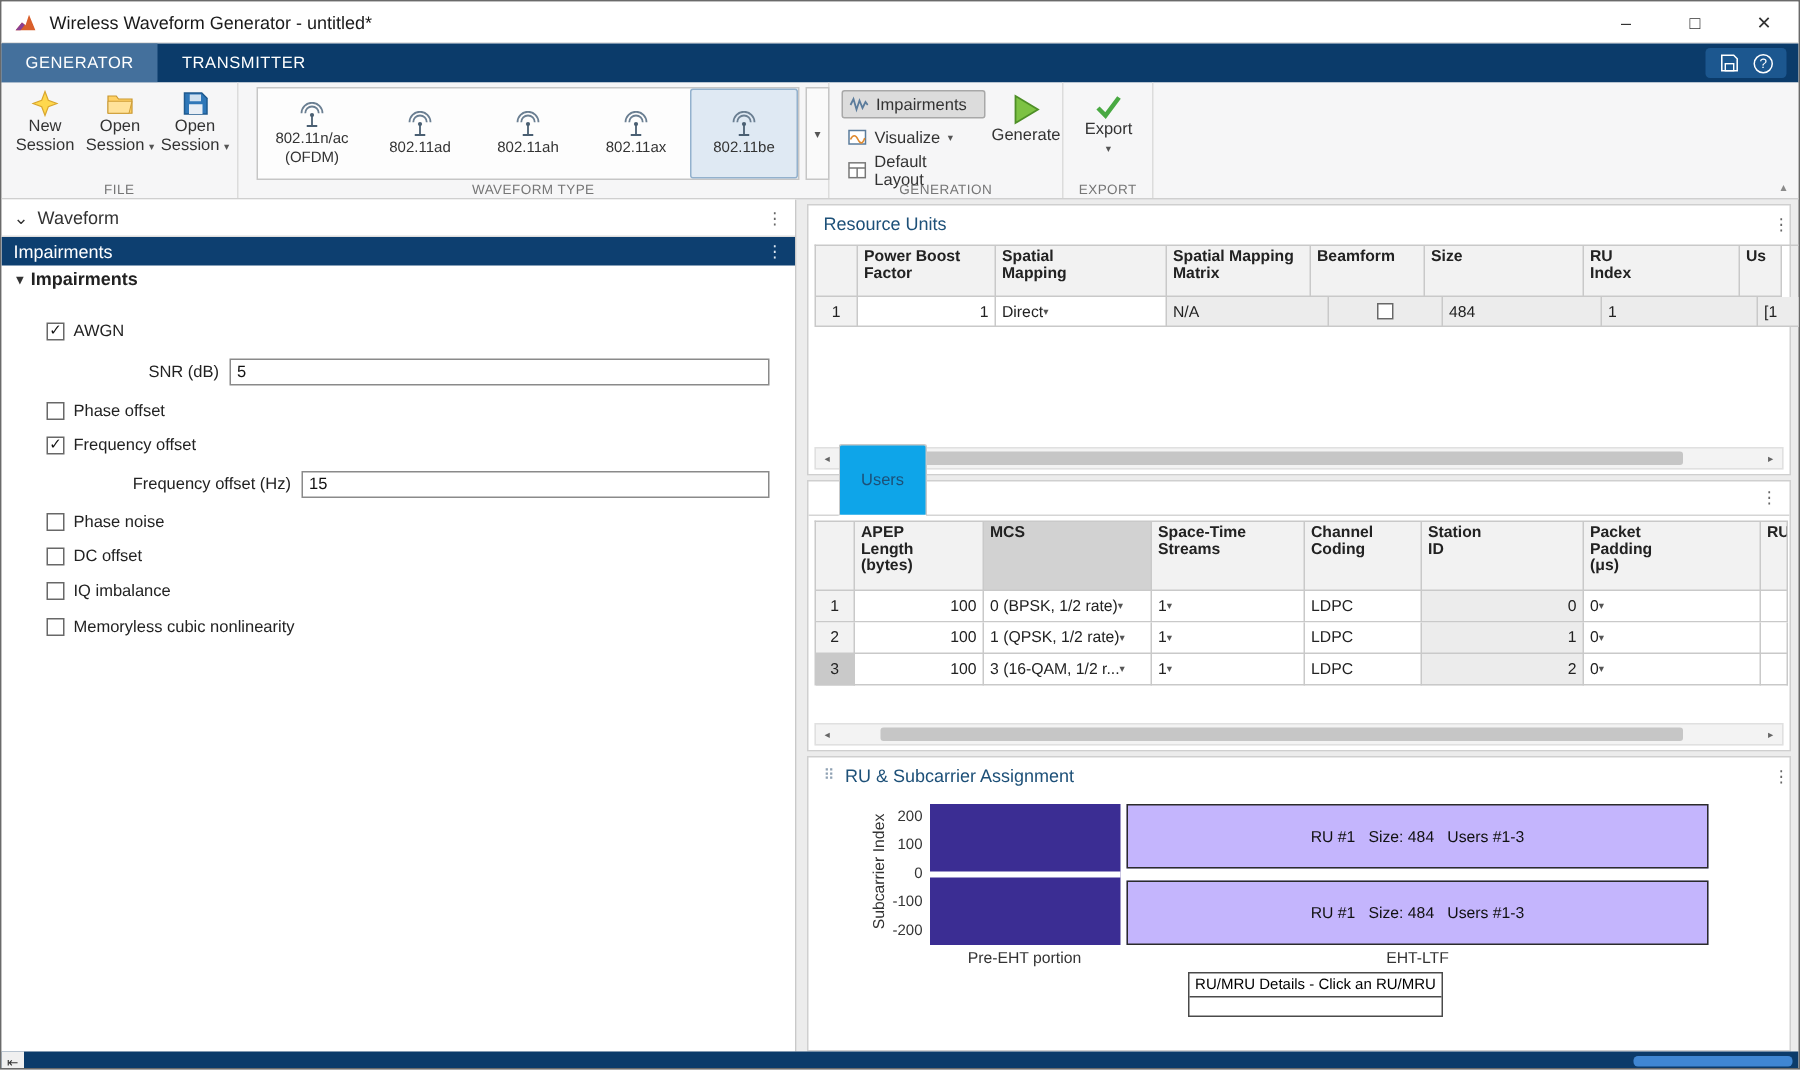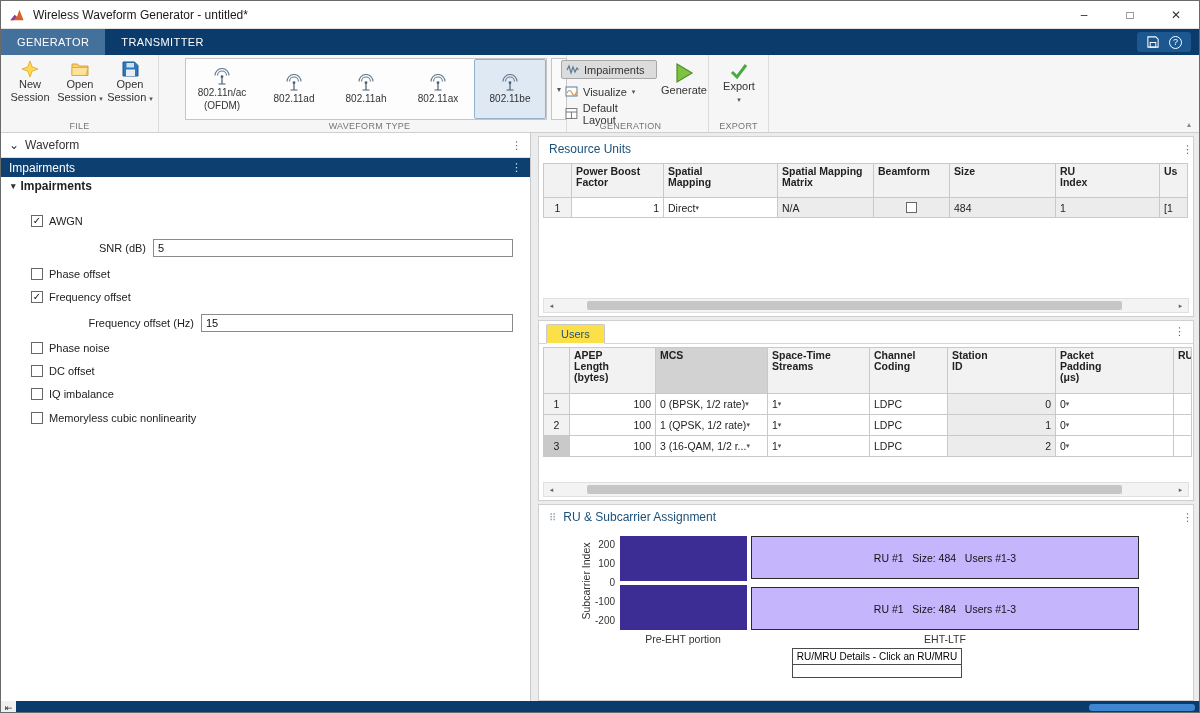--- a/index.html
+++ b/index.html
@@ -55,21 +55,21 @@
 .selhdr{background:#d2d2d2}
 .dd{}
 .right{justify-content:flex-end}
 .center{justify-content:center}
 .hscroll{position:absolute;left:4px;right:4px;bottom:3px;height:15px;background:#f3f3f3;border:1px solid #e0e0e0;display:flex;align-items:center}
 .sarrow{width:15px;height:100%;display:flex;align-items:center;justify-content:center;font-size:7px;color:#666}
 .strack{position:relative;flex:1;height:100%}
 .sthumb{position:absolute;top:2px;bottom:2px;background:#c6c6c6;border-radius:2px}
 
 .tabstrip{position:absolute;left:0;top:0;width:100%;height:23px;border-bottom:1px solid #d5d5d5;display:flex;align-items:flex-end}
-.ptab{margin-left:7px;padding:3px 14px;background:#fde047;border:1px solid #c9c9c9;border-bottom:1px solid #fff;margin-bottom:-1px;font-size:11px;color:#1d5078;border-radius:2px 2px 0 0;z-index:2;cursor:default}
+.ptab{margin-left:20px;padding:17px 14px;background:#0ea5e9;border:1px solid #c9c9c9;border-bottom:1px solid #fff;margin-bottom:-1px;font-size:11px;color:#1d5078;border-radius:2px 2px 0 0;z-index:2;cursor:default}
 .tabstrip .ell{margin-right:8px;margin-bottom:5px}
 
 .ylab{position:absolute;transform:rotate(-90deg);font-size:10.5px;color:#333;text-align:center}
 .ytick{position:absolute;width:26px;text-align:right;font-size:10px;color:#333}
 .xtick{position:absolute;text-align:center;font-size:10.5px;color:#333}
 .bar-pre{position:absolute;background:#3b2d93}
 .bar-gap{position:absolute;left:0;width:100%;background:#fff}
 .bar-ru{position:absolute;background:#c4b5fd;border:1px solid #2b2b2b;display:flex;align-items:center;justify-content:center;font-size:10.5px;color:#111;white-space:pre;cursor:default}
 .details-box{position:absolute;border:1px solid #4a4a4a;background:#fff}
 .details-head{height:16px;border-bottom:1px solid #4a4a4a;font-size:10px;display:flex;align-items:center;justify-content:center;padding:0 6px;white-space:nowrap}
@@ -143,21 +143,21 @@
           <path d="M2 2 h11.5 L17 5.5 V16 H2 Z" fill="#2f77b8" stroke="#1f5a8f"></path>
           <rect x="5" y="9.5" width="9" height="6.5" fill="#e8eef5"></rect>
           <rect x="5.5" y="3" width="7.5" height="4.5" fill="#cfe0ef"></rect>
         </svg>
         <span>Open</span>
         <span><span>Session</span> <span class="dd-mini">▾</span></span>
       </div>
       <div class="seclabel">FILE</div>
     </div>
 
-    <div class="rsec" style="left:172px;width:394px">
+    <div class="rsec" style="left:158px;width:394px">
       <div class="gallery">
         <div class="gitem">
           <svg width="20" height="17" viewBox="0 0 20 17">
               <use href="#antenna"></use>
             </svg>
           <span>802.11n/ac</span>
           <span>(OFDM)</span>
         </div>
         <div class="gitem">
           <svg width="20" height="17" viewBox="0 0 20 17">
@@ -308,21 +308,21 @@
 Index</div>
         <div class="tc th" style="width:28px;height:34px">Us</div>
       </div>
       <div class="trow">
         <div class="tc num" style="width:28px;height:20px">1</div>
         <div class="tc right" style="width:92px;height:20px">1</div>
         <div class="tc dd" style="width:114px;height:20px">
           <span>Direct</span>
           <span class="dd-mini">▾</span>
         </div>
-        <div class="tc gray" style="width:96px;height:20px">N/A</div>
+        <div class="tc gray" style="width:108px;height:20px">N/A</div>
         <div class="tc gray center" style="width:76px;height:20px">
           <span class="cb" style="width:11px;height:11px"></span>
         </div>
         <div class="tc gray" style="width:106px;height:20px">484</div>
         <div class="tc gray" style="width:104px;height:20px">1</div>
         <div class="tc gray" style="width:28px;height:20px">[1</div>
       </div>
     </div>
     <div class="hscroll">
       <div class="sarrow">◂</div>

